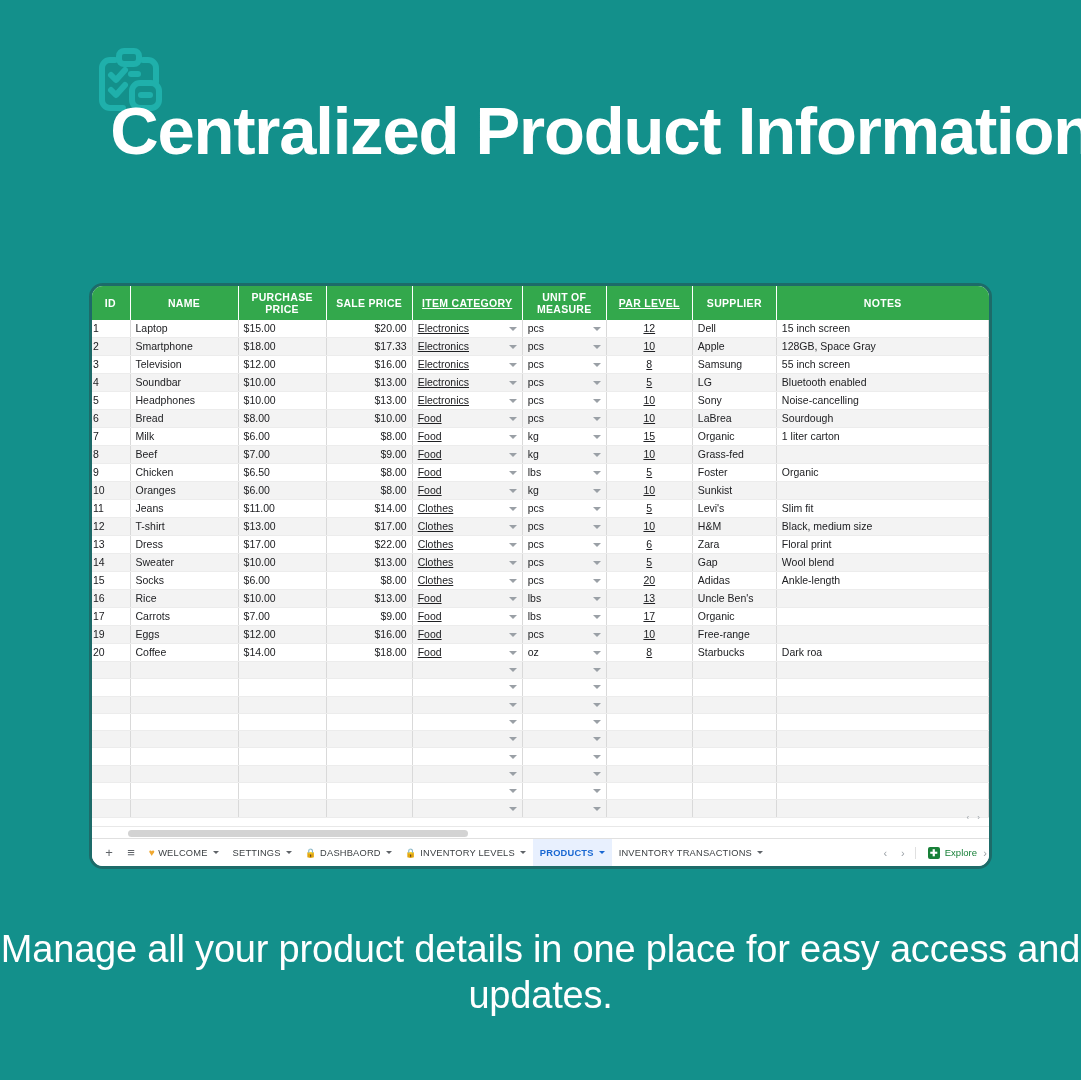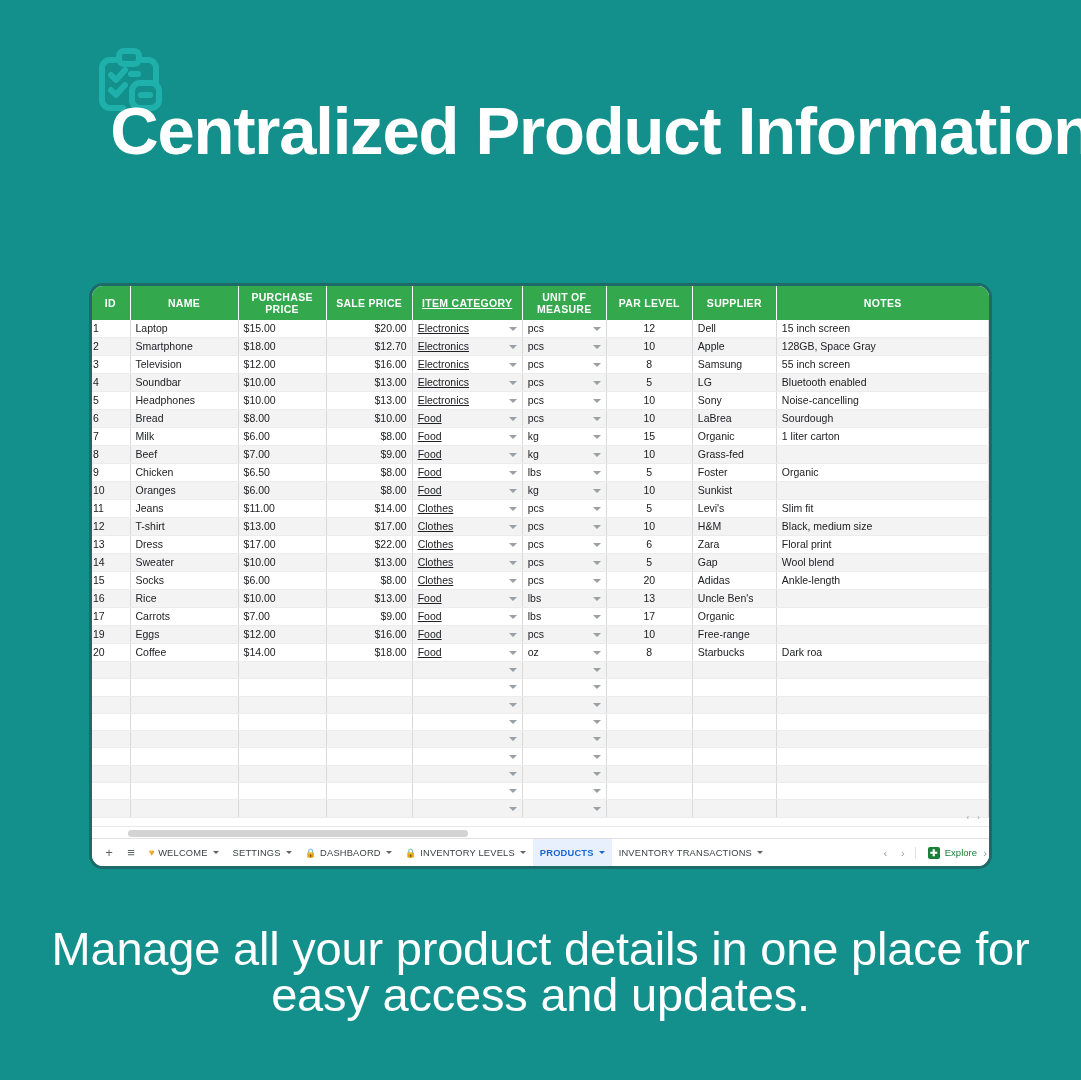--- a/index.html
+++ b/index.html
@@ -97,21 +97,21 @@
   }
   table.grid tbody tr:nth-child(even) td { background: #f3f3f3; }
   table.grid tbody tr:nth-child(odd)  td { background: #ffffff; }
 
   .c-id     { width: 38px;  text-align: left; padding-left: 1px !important; }
   .c-name   { width: 108px; text-align: left; }
   .c-pprice { width: 88px;  text-align: left; }
   .c-sprice { width: 86px;  text-align: right; }
   .c-cat    { width: 110px; text-align: left; position: relative; text-decoration: underline; }
   .c-uom    { width: 84px;  text-align: left; position: relative; }
-  .c-par    { width: 86px;  text-align: center; }
+  .c-par    { width: 86px;  text-align: center; text-decoration: underline; }
   .c-sup    { width: 84px;  text-align: left; }
   .c-notes  { width: 212px; text-align: left; }
 
   .caret {
     position: absolute;
     right: 5px;
     top: 50%;
     transform: translateY(-50%);
     width: 0; height: 0;
     border-left: 4px solid transparent;
@@ -235,21 +235,21 @@
   }
 
   
   .caption {
     position: absolute;
     left: 0;
     top: 926px;
     width: 1081px;
     text-align: center;
     color: #ffffff;
-    font-size: 47px;
+    font-size: 38px;
     line-height: 46px;
     letter-spacing: -0.2px;
   }
 </style>
 </head>
 <body>
 
 <div class="logo">
   <svg viewBox="0 0 82 82" width="82" height="82" aria-hidden="true">
     <g fill="none" stroke="#1fb0ab" stroke-width="6" stroke-linecap="round" stroke-linejoin="round">
@@ -293,21 +293,21 @@
             <td class="c-cat">Electronics<span class="caret"></span></td>
             <td class="c-uom">pcs<span class="caret"></span></td>
             <td class="c-par">12</td>
             <td class="c-sup">Dell</td>
             <td class="c-notes">15 inch screen</td>
           </tr>
           <tr>
             <td class="c-id">2</td>
             <td class="c-name">Smartphone</td>
             <td class="c-pprice">$18.00</td>
-            <td class="c-sprice">$12.70</td>
+            <td class="c-sprice">$17.33</td>
             <td class="c-cat">Electronics<span class="caret"></span></td>
             <td class="c-uom">pcs<span class="caret"></span></td>
             <td class="c-par">10</td>
             <td class="c-sup">Apple</td>
             <td class="c-notes">128GB, Space Gray</td>
           </tr>
           <tr>
             <td class="c-id">3</td>
             <td class="c-name">Television</td>
             <td class="c-pprice">$12.00</td>

